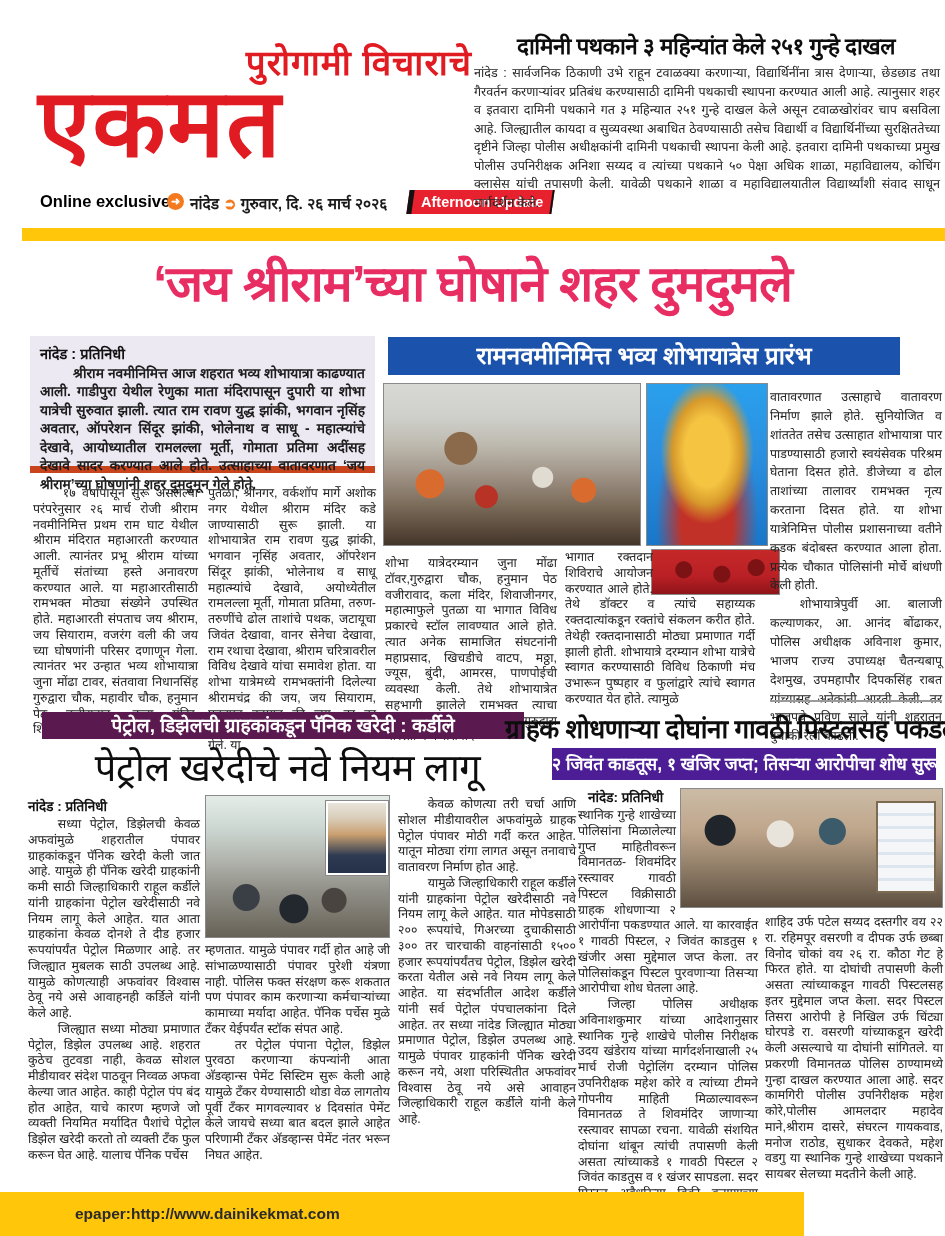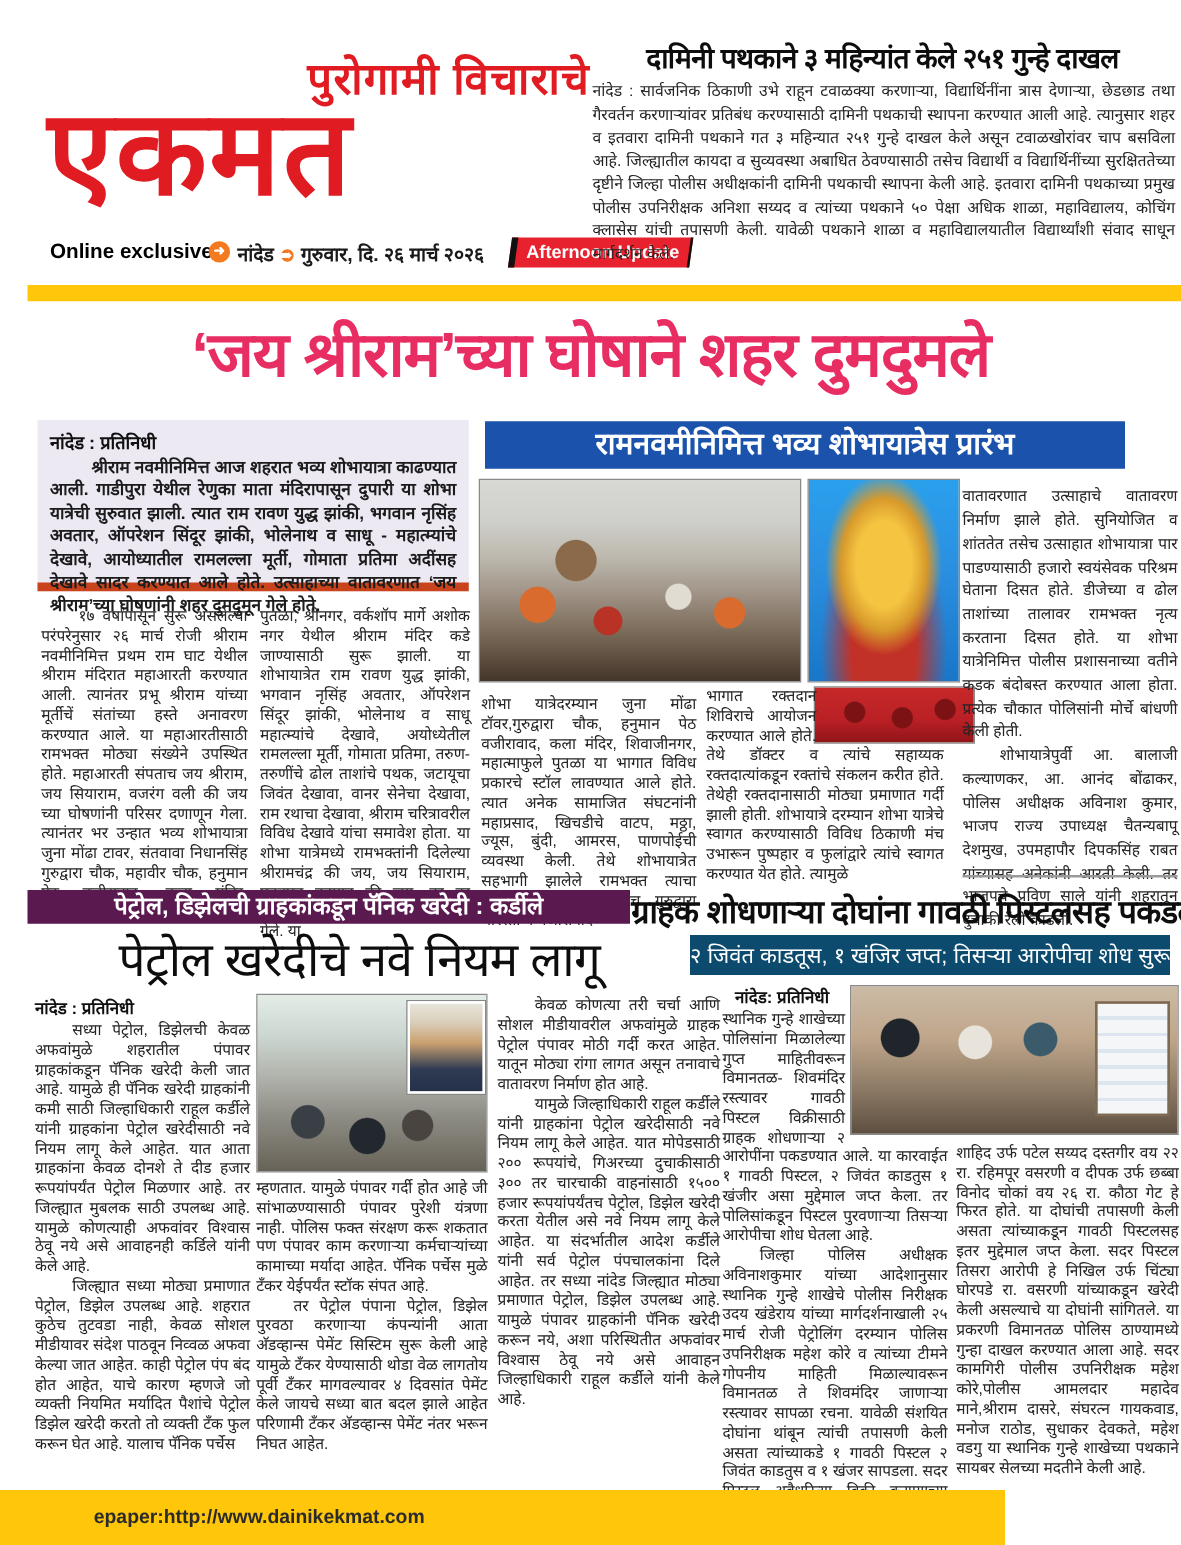--- a/index.html
+++ b/index.html
@@ -29,21 +29,21 @@
   .main-headline{color:#e82d63;font-weight:bold;font-size:50px;white-space:nowrap;
     text-align:center;letter-spacing:-1px;}
   .blue-band{background:#1b53ac;color:#fff;font-weight:bold;font-size:24px;
     text-align:center;line-height:38px;white-space:nowrap;}
   .intro-box{background:#ece9f3;border-bottom:7px solid #c9441c;padding:7px 10px 9px 10px;box-sizing:border-box;}
   .intro-box .txt{font-size:13.8px;font-weight:bold;line-height:1.34;text-align:justify;color:#1c1c1c;}
   .kicker{background:#5a1a50;color:#fff;font-weight:bold;font-size:19px;text-align:center;
     line-height:27px;white-space:nowrap;}
   .big-black{color:#0d0d0d;font-weight:normal;font-size:38px;white-space:nowrap;text-align:center;letter-spacing:-0.5px;}
   .pistol-headline{color:#0d0d0d;font-weight:bold;font-size:26px;white-space:nowrap;text-align:center;letter-spacing:-0.5px;}
-  .orange-band{background:#0c4a6e;color:#fff;font-weight:normal;font-size:17.5px;text-align:center;
+  .orange-band{background:#4c1d95;color:#fff;font-weight:bold;font-size:17.5px;text-align:center;
     line-height:32px;white-space:nowrap;}
   .footer-band{background:#ffc60a;}
   .footer-url{font-weight:bold;font-size:15.5px;color:#2b2b2b;text-decoration:none;}
   .rule{background:#9a9a9a;}
   
   .ph-procession{background:
     radial-gradient(circle at 18% 62%, #d96b2f 0 14px, rgba(0,0,0,0) 15px),
     radial-gradient(circle at 40% 70%, #b83226 0 11px, rgba(0,0,0,0) 12px),
     radial-gradient(circle at 62% 58%, #e0dcd2 0 10px, rgba(0,0,0,0) 11px),
     radial-gradient(circle at 78% 66%, #d96b2f 0 12px, rgba(0,0,0,0) 13px),
@@ -116,21 +116,21 @@
 <div class="abs" style="left:565px;top:550px;width:190px;height:157px;">
   <div style="float:right;width:102px;height:46px;"></div>
   <div class="body-text">भागात रक्तदान शिविराचे आयोजन करण्यात आले होते. तेथे डॉक्टर व त्यांचे सहाय्यक रक्तदात्यांकडून रक्तांचे संकलन करीत होते. तेथेही रक्तदानासाठी मोठ्या प्रमाणात गर्दी झाली होती. शोभायात्रे दरम्यान शोभा यात्रेचे स्वागत करण्यासाठी विविध ठिकाणी मंच उभारून पुष्पहार व फुलांद्वारे त्यांचे स्वागत करण्यात येत होते. त्यामुळे</div>
 </div>
 <div class="abs" style="left:770px;top:388px;width:172px;">
   <div class="body-text" style="line-height:1.52;">वातावरणात उत्साहाचे वातावरण निर्माण झाले होते. सुनियोजित व शांततेत तसेच उत्साहात शोभायात्रा पार पाडण्यासाठी हजारो स्वयंसेवक परिश्रम घेताना दिसत होते. डीजेच्या व ढोल ताशांच्या तालावर रामभक्त नृत्य करताना दिसत होते. या शोभा यात्रेनिमित्त पोलीस प्रशासनाच्या वतीने कडक बंदोबस्त करण्यात आला होता. प्रत्येक चौकात पोलिसांनी मोर्चे बांधणी केली होती.</div>
   <div class="body-text indent" style="line-height:1.52;">शोभायात्रेपुर्वी आ. बालाजी कल्याणकर, आ. आनंद बोंढाकर, पोलिस अधीक्षक अविनाश कुमार, भाजप राज्य उपाध्यक्ष चैतन्यबापू देशमुख, उपमहापौर दिपकसिंह राबत यांच्यासह अनेकांनी आरती केली. तर भाजपचे प्रविण साले यांनी शहरातून दुचाकी रॅली काढली.</div>
 </div>
 <div class="abs rule" style="left:770px;top:700px;width:172px;height:2px;"></div>
 
-<div class="abs kicker" style="left:22px;top:712px;width:482px;height:27px;">पेट्रोल, डिझेलची ग्राहकांकडून पॅनिक खरेदी : कर्डीले</div>
+<div class="abs kicker" style="left:42px;top:712px;width:482px;height:27px;">पेट्रोल, डिझेलची ग्राहकांकडून पॅनिक खरेदी : कर्डीले</div>
 <div class="abs big-black" style="left:10px;top:740px;width:555px;">पेट्रोल खरेदीचे नवे नियम लागू</div>
 
 <div class="abs" style="left:28px;top:797px;width:172px;">
   <div class="dateline">नांदेड : प्रतिनिधी</div>
   <div class="body-text indent">सध्या पेट्रोल, डिझेलची केवळ अफवांमुळे शहरातील पंपावर ग्राहकांकडून पॅनिक खरेदी केली जात आहे. यामुळे ही पॅनिक खरेदी ग्राहकांनी कमी साठी जिल्हाधिकारी राहूल कर्डीले यांनी ग्राहकांना पेट्रोल खरेदीसाठी नवे नियम लागू केले आहेत. यात आता ग्राहकांना केवळ दोनशे ते दीड हजार रूपयांपर्यंत पेट्रोल मिळणार आहे. तर जिल्ह्यात मुबलक साठी उपलब्ध आहे. यामुळे कोणत्याही अफवांवर विश्वास ठेवू नये असे आवाहनही कर्डिले यांनी केले आहे.</div>
   <div class="body-text indent">जिल्ह्यात सध्या मोठ्या प्रमाणात पेट्रोल, डिझेल उपलब्ध आहे. शहरात कुठेच तुटवडा नाही, केवळ सोशल मीडीयावर संदेश पाठवून निव्वळ अफवा केल्या जात आहेत. काही पेट्रोल पंप बंद होत आहेत, याचे कारण म्हणजे जो व्यक्ती नियमित मर्यादित पैशांचे पेट्रोल डिझेल खरेदी करतो तो व्यक्ती टँक फुल करून घेत आहे. यालाच पॅनिक पर्चेस</div>
 </div>
 
 <div class="abs photo ph-petrol" style="left:205px;top:795px;width:185px;height:143px;"></div>
 <div class="abs ph-portrait" style="left:326px;top:801px;width:58px;height:70px;"></div>

